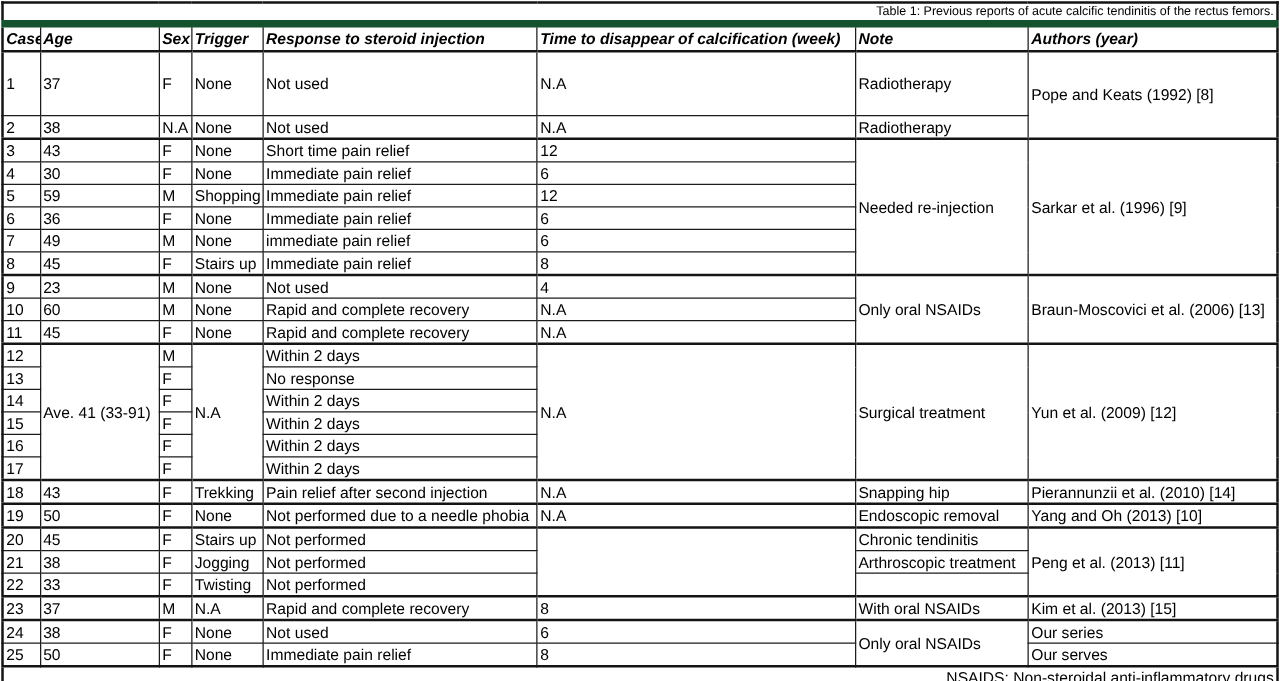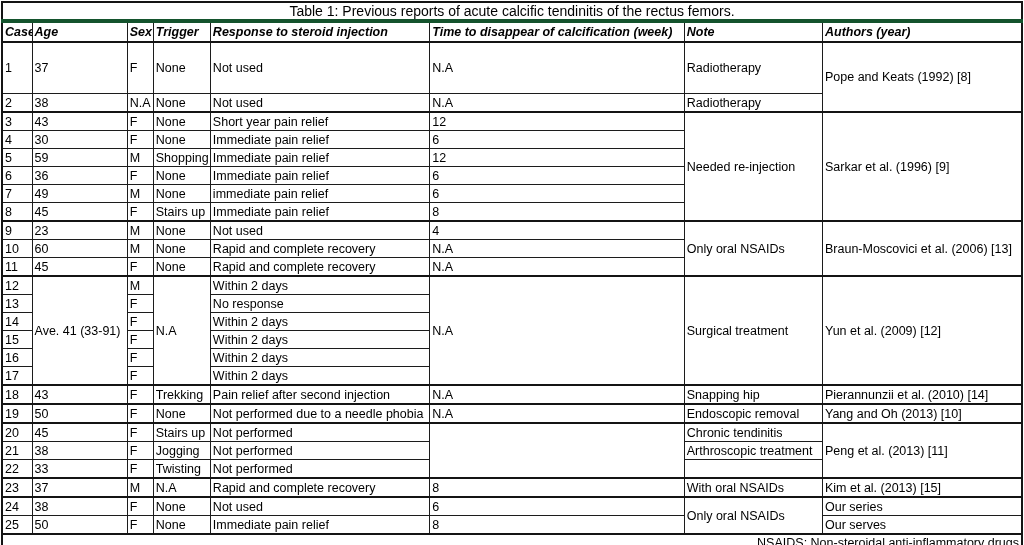--- a/index.html
+++ b/index.html
@@ -21,22 +21,22 @@
     padding: 0 2px;
     vertical-align: middle;
     text-align: left;
     overflow: hidden;
     white-space: nowrap;
     height: 17px;
     font-weight: normal;
   }
   tr.head th { font-weight: bold; height: 18px; border-bottom: 2px solid #141414; font-style: italic; }
   tr.title-row td {
-    text-align: center; height: 13px; font-size: 14px;
-    border-bottom: 4px solid #14532d;
+    text-align: right; height: 13px; font-size: 10px;
+    border-bottom: 6px solid #14532d;
   }
   tr.tall td { height: 50px; }
   tr.g > td, tr.g > th { border-top: 2px solid #141414; }
   tr.footnote-row td { height: 15px; text-align: right; }
 </style>
 </head>
 <body>
 
 <div class="page">
 <table class="report">
@@ -85,21 +85,21 @@
     <td>Not used</td>
     <td>N.A</td>
     <td>Radiotherapy</td>
   </tr>
 
   <tr class="g">
     <td>3</td>
     <td>43</td>
     <td>F</td>
     <td>None</td>
-    <td>Short year pain relief</td>
+    <td>Short time pain relief</td>
     <td>12</td>
     <td rowspan="6">Needed re-injection</td>
     <td rowspan="6">Sarkar et al. (1996) [9]</td>
   </tr>
   <tr>
     <td>4</td>
     <td>30</td>
     <td>F</td>
     <td>None</td>
     <td>Immediate pain relief</td>

